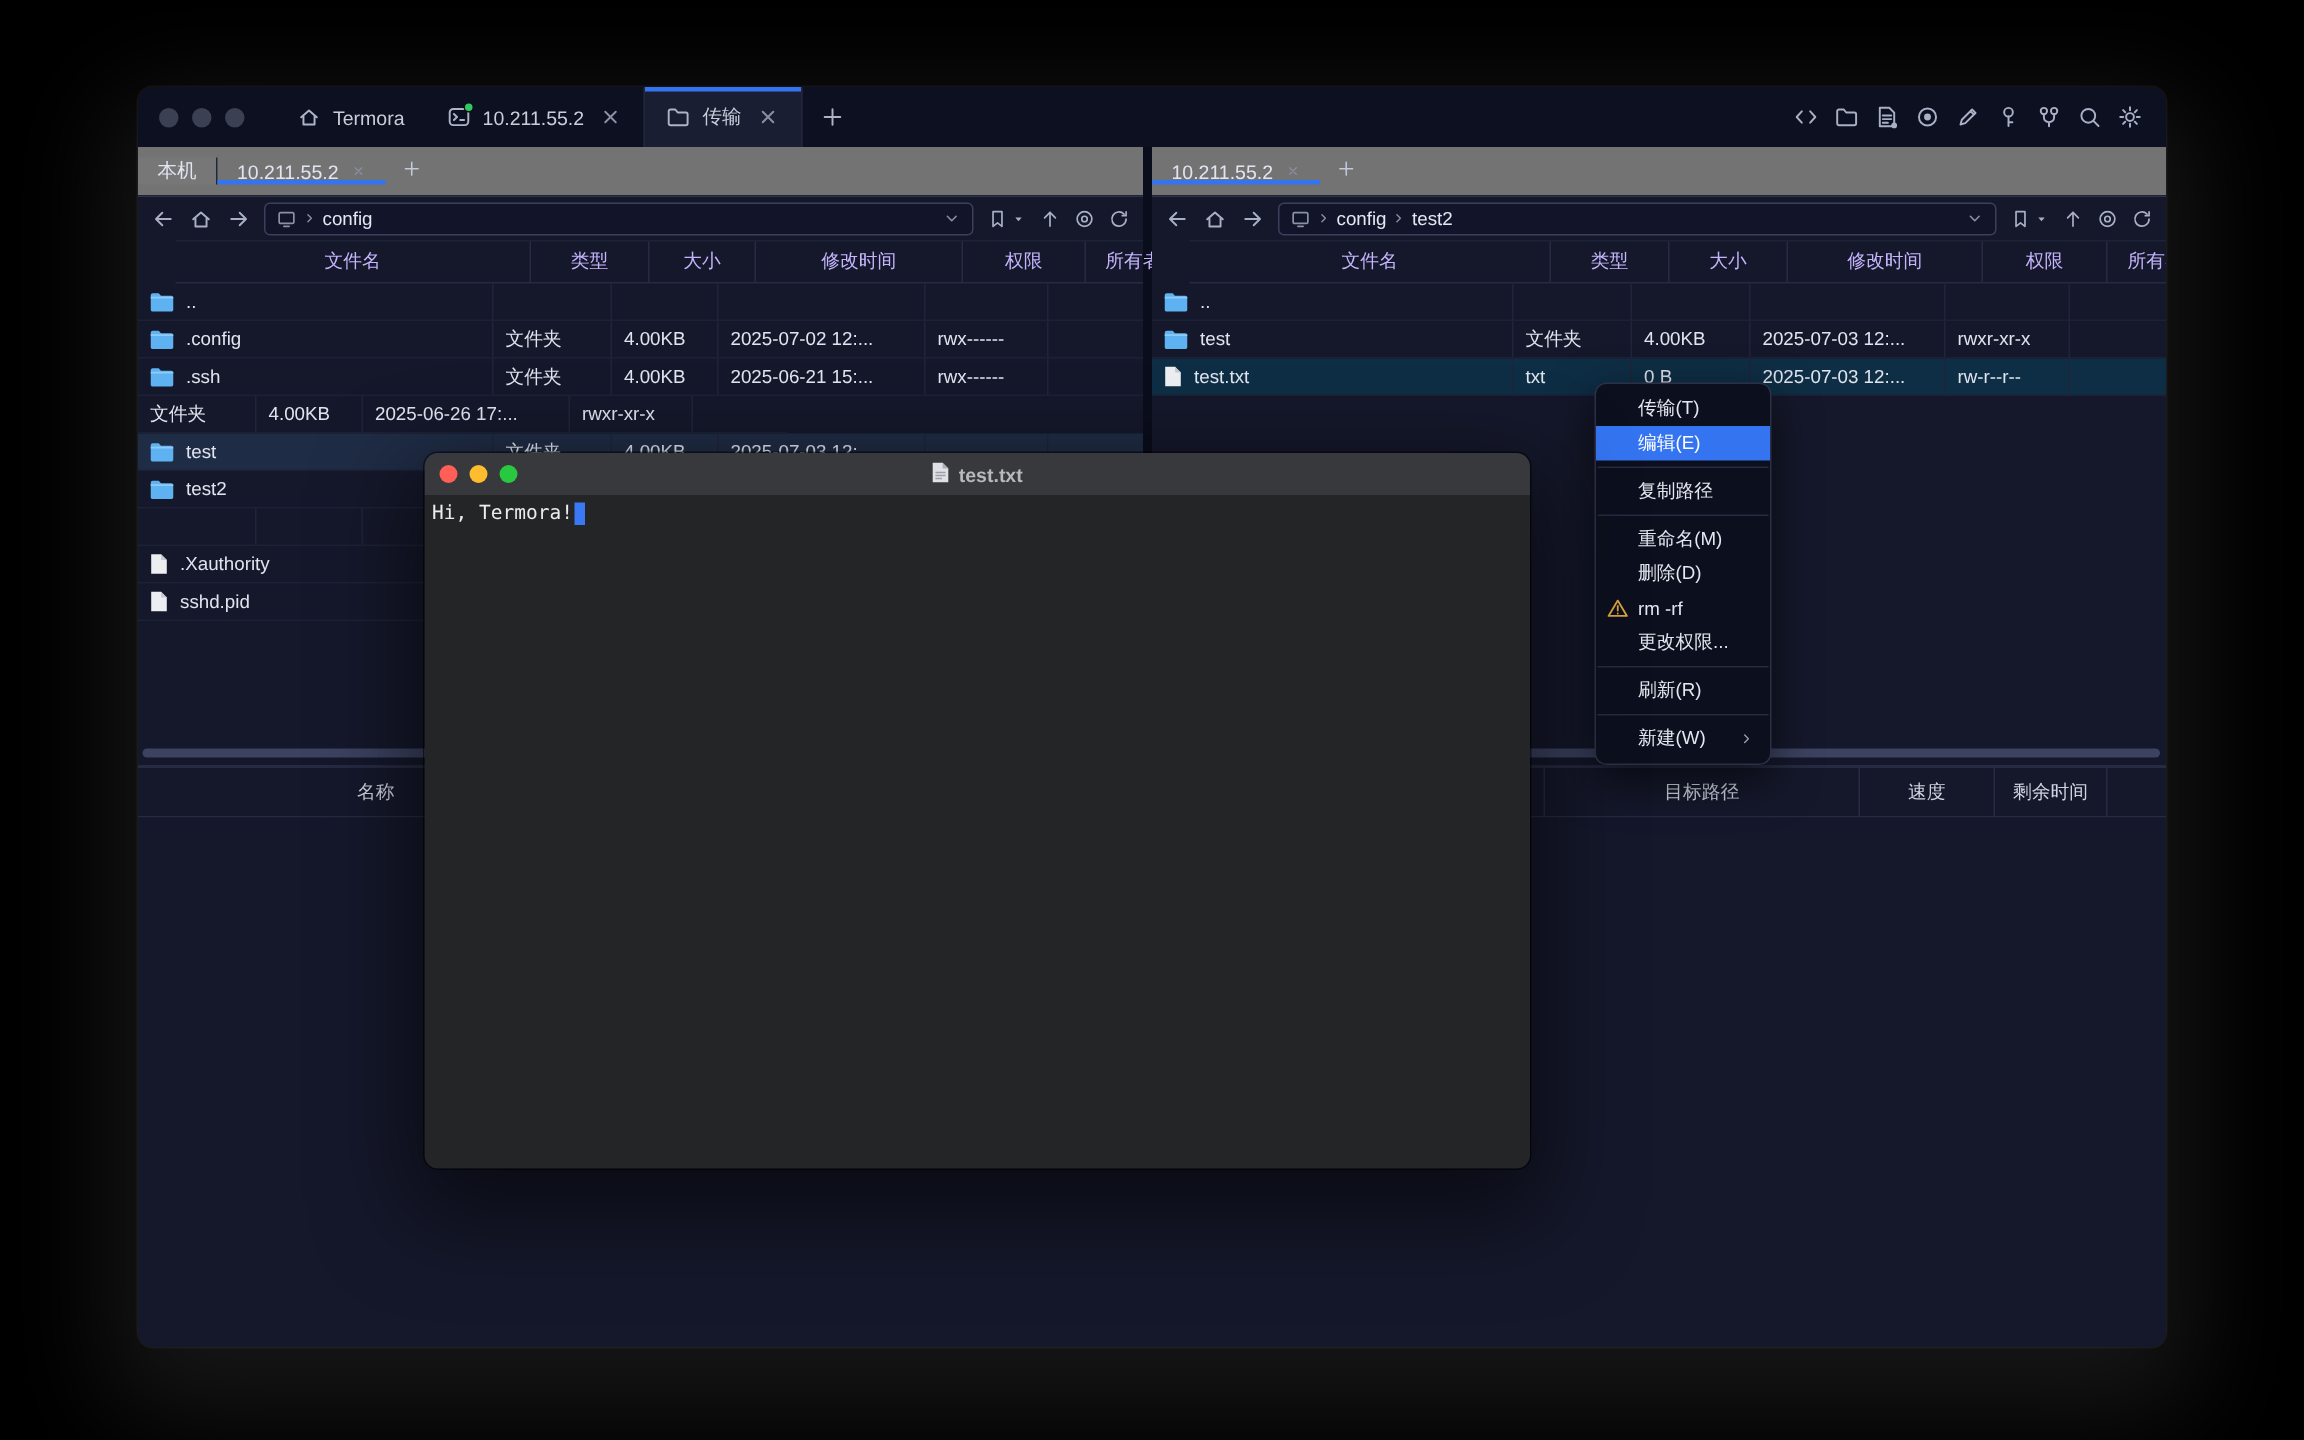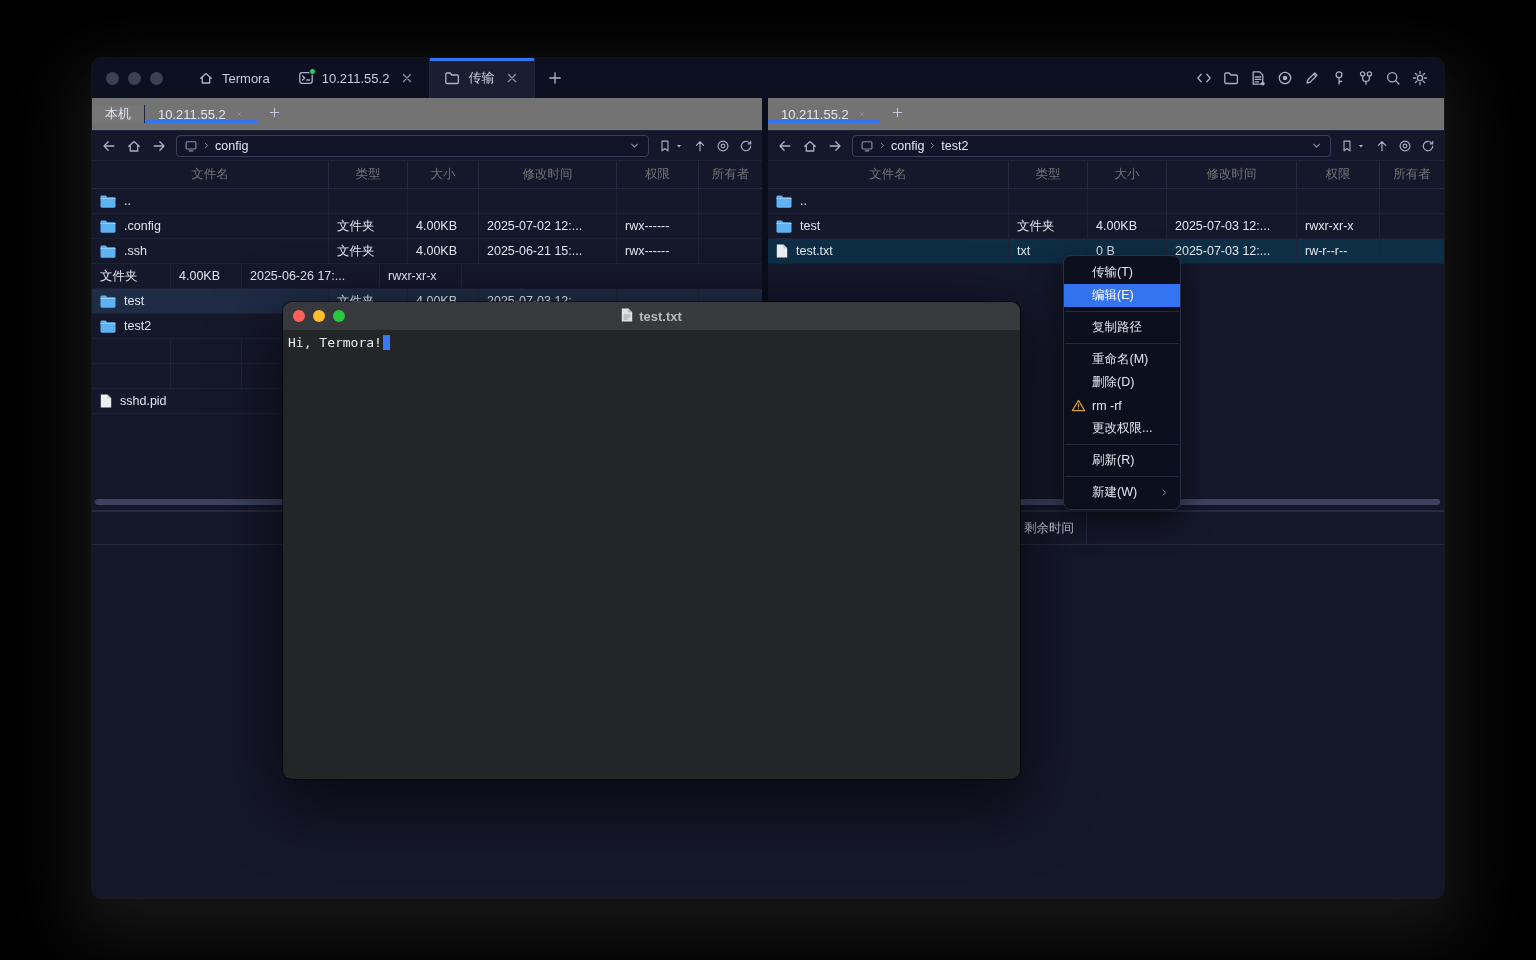--- a/index.html
+++ b/index.html
@@ -50,21 +50,21 @@
   .toolbar { height:29px; display:flex; align-items:center; gap:9px; padding:0 9px; color:#a9afc4; }
   .toolbar .ic { display:flex; flex:none; }
   .path-box { flex:1; height:22px; border:1px solid #3a3f5e; border-radius:4px; background:#12152a;
               display:flex; align-items:center; gap:3px; padding:0 7px; color:#e4e7f1; font-size:12.5px; min-width:0; }
   .path-box .seg { white-space:nowrap; }
   .path-box .chev { color:#8a90a6; display:flex; }
   .path-box .dd { margin-left:auto; color:#8a90a6; display:flex; }
   .bk-group { display:flex; align-items:center; gap:2px; }
 
   .thead { height:29px; display:flex; align-items:center; border-top:1px solid #1e2236;
-           border-bottom:1px solid #262a42; font-size:12.5px; color:#737373; }
+           border-bottom:1px solid #262a42; font-size:12.5px; color:#c4b5fd;margin-left:25px; }
   .th { text-align:center; border-right:1px solid #262a42; height:100%; display:flex;
         align-items:center; justify-content:center; flex:none; }
   .th:last-child { border-right:none; }
   .tr { height:25px; display:flex; align-items:stretch; font-size:12.5px; color:#e0e4ee; }
   .td { display:flex; align-items:center; padding:0 8px; border-right:1px solid #20243a;
         border-bottom:1px solid #1d2136; white-space:nowrap; overflow:hidden; flex:none; }
   .td:last-child { border-right:none; }
   .td.namec { gap:8px; }
   .tr.selected { background:var(--sel); }
   .fic { display:flex; flex:none; }
@@ -399,20 +399,29 @@
             <div class="td" style="width: 63px;"></div>
           </div>
           <div class="tr">
             <div class="td" style="width: 79px;"></div>
             <div class="td" style="width: 71px;"></div>
             <div class="td" style="width: 138px;"></div>
             <div class="td" style="width: 82px;"></div>
             <div class="td" style="width: 63px;"></div>
           </div>
           <div class="tr">
+            <div class="td namec" style="width: 237px;">
+              <span class="fic">
+                <svg width="12" height="14" viewBox="0 0 12 14">
+                  <path fill="#eceef1" d="M.8.5h6.6l3.8 3.8v9.2H.8z"></path>
+                  <path fill="#c4c9d2" d="M7.4.5l3.8 3.8H7.4z"></path>
+                </svg>
+              </span>
+              <span>.Xauthority</span>
+            </div>
             <div class="td" style="width: 79px;"></div>
             <div class="td" style="width: 71px;"></div>
             <div class="td" style="width: 138px;"></div>
             <div class="td" style="width: 82px;"></div>
             <div class="td" style="width: 63px;"></div>
           </div>
           <div class="tr">
             <div class="td namec" style="width: 237px;">
               <span class="fic">
                 <svg width="12" height="14" viewBox="0 0 12 14">
@@ -571,20 +580,21 @@
             <div class="td" style="width: 79px;">0 B</div>
             <div class="td" style="width: 130px;">2025-07-03 12:...</div>
             <div class="td" style="width: 83px;">rw-r--r--</div>
             <div class="td" style="width: 64px;"></div>
           </div>
           <div class="hthumb" style="left: 4px; width: 668px;"></div>
         </div>
     </div>
 
     <div class="xfer-head" id="xferHead">
+        <div class="th" style="width: 318px;">名称</div>
         <div class="th" style="width: 620px;"></div>
         <div class="th" style="width: 210px;">目标路径</div>
         <div class="th" style="width: 90px;">速度</div>
         <div class="th" style="width: 75px;">剩余时间</div>
         <div class="th" style="width: 39px; border-right: none;"></div>
       </div>
     <div class="xfer-body"></div>
   </div>
 
   <div class="ctxmenu" id="ctxMenu">

